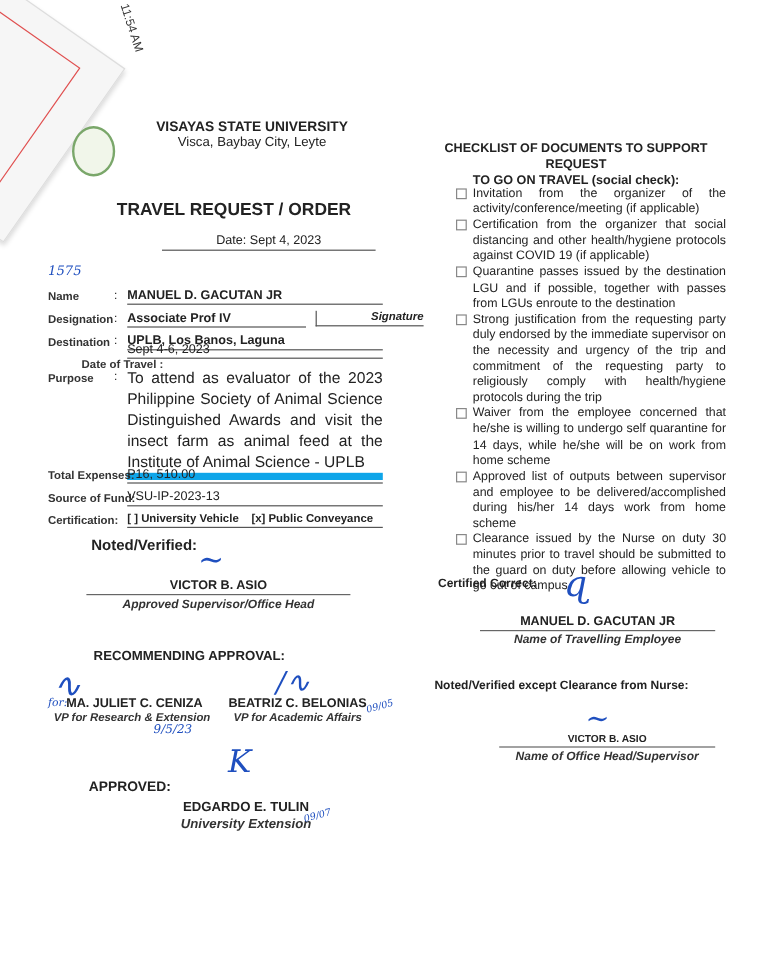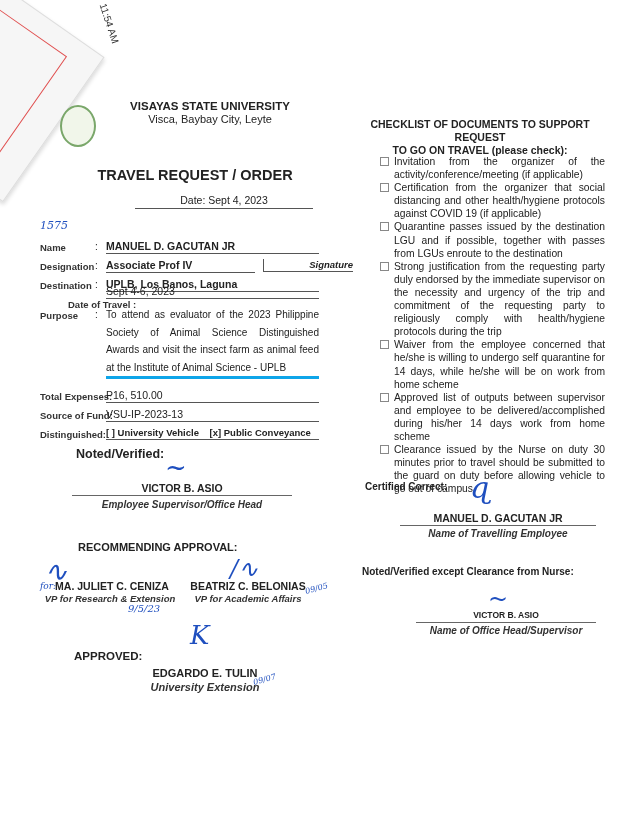--- a/index.html
+++ b/index.html
@@ -30,21 +30,21 @@
   }
   .header { position:absolute; left:100px; top:100px; width:220px; text-align:center; font-size:11px; line-height:13px; }
   .title { position:absolute; left:70px; top:167px; width:250px; text-align:center; font-size:14.5px; font-weight:bold; }
   .dateline { position:absolute; left:135px; top:194px; width:178px; border-bottom:1px solid #555; text-align:center; font-size:10.5px; padding-bottom:2px; }
 
   .lbl { position:absolute; left:40px; font-size:9.5px; font-weight:bold; color:#333; }
   .colon { position:absolute; left:95px; font-size:10px; }
   .val { position:absolute; left:106px; width:213px; border-bottom:1px solid #555; font-size:10.5px; font-weight:bold; padding-bottom:1px; }
   .val2 { position:absolute; left:106px; width:213px; border-bottom:1px solid #555; font-size:10.5px; padding-bottom:1px; }
   .sigbox { position:absolute; left:263px; top:259px; width:64px; border-left:1px solid #555; font-size:9.5px; font-style:italic; font-weight:bold; padding-left:25px;text-align:right; }
-  .purpose { position:absolute; left:106px; top:306px; width:213px; font-size:10px; line-height:17.5px; text-align:justify; border-bottom:3px solid #0ea5e9; }
+  .purpose { position:absolute; left:106px; top:306px; width:213px; font-size:13px; line-height:17.5px; text-align:justify; border-bottom:6px solid #0ea5e9; }
 
   .section-lbl { font-size:12px; font-weight:bold; position:absolute;padding-left:36px; }
   .sig-name { position:absolute; font-size:10.5px; font-weight:bold; text-align:center; }
   .sig-role { position:absolute; font-size:10px; font-style:italic; font-weight:bold; text-align:center; color:#333; }
   .sig-line { position:absolute; border-top:1px solid #666; }
 
   .right-title { position:absolute; left:360px; top:118px; width:240px; text-align:center; font-size:10.5px; font-weight:bold; line-height:13px; }
   .checklist { position:absolute; left:380px; top:155px; width:225px; list-style:none; margin:0; padding:0; }
   .checklist li { position:relative; padding-left:14px; font-size:10.3px; line-height:13.1px; text-align:justify; margin-bottom:0; }
   .cb { position:absolute; left:0; top:2px; width:7px; height:7px; border:1px solid #888; }
@@ -87,34 +87,34 @@
 <div class="lbl" style="top:310px;">Purpose</div>
 <div class="colon" style="top:309px;">:</div>
 <div class="purpose">To attend as evaluator of the 2023 Philippine Society of Animal Science Distinguished Awards and visit the insect farm as animal feed at the Institute of Animal Science - UPLB</div>
 
 <div class="lbl" style="top:391px;">Total Expenses:</div>
 <div class="val2" style="top:389px;">P16, 510.00</div>
 
 <div class="lbl" style="top:410px;">Source of Fund:</div>
 <div class="val2" style="top:408px;">VSU-IP-2023-13</div>
 
-<div class="lbl" style="top:429px;">Distinguished:</div>
+<div class="lbl" style="top:429px;">Certification:</div>
 <div class="val2" style="top:427px;font-size:9.5px;font-weight:bold;">
   <span>[ ]</span>
   <span>University Vehicle</span>
   &nbsp;&nbsp;
   <span>[x]</span>
   <span>Public Conveyance</span>
 </div>
 
 <div class="section-lbl" style="left:40px;top:447px;font-size:12.5px;">Noted/Verified:</div>
 <div class="abs ink" style="left:165px;top:452px;font-size:26px;">~</div>
 <div class="sig-name" style="left:72px;top:482px;width:220px;">VICTOR B. ASIO</div>
 <div class="sig-line" style="left:72px;top:495px;width:220px;"></div>
-<div class="sig-role" style="left:72px;top:499px;width:220px;">Employee Supervisor/Office Head</div>
+<div class="sig-role" style="left:72px;top:499px;width:220px;">Approved Supervisor/Office Head</div>
 
 <div class="section-lbl" style="left:42px;top:541px;font-size:11px;">RECOMMENDING APPROVAL:</div>
 <div class="abs ink" style="left:44px;top:555px;font-size:28px;">∿</div>
 <div class="abs ink" style="left:40px;top:581px;font-size:9px;">for:</div>
 <div class="sig-name" style="left:42px;top:580px;width:140px;font-size:10.5px;">MA. JULIET C. CENIZA</div>
 <div class="sig-role" style="left:40px;top:593px;width:140px;font-size:9.5px;">VP for Research &amp; Extension</div>
 <div class="abs ink" style="left:128px;top:603px;font-size:10px;">9/5/23</div>
 
 <div class="abs ink" style="left:230px;top:555px;font-size:24px;">/∿</div>
 <div class="sig-name" style="left:188px;top:580px;width:120px;font-size:10.5px;">BEATRIZ C. BELONIAS</div>
@@ -122,21 +122,21 @@
 <div class="abs ink" style="left:305px;top:584px;font-size:8px;transform:rotate(-15deg);">09/05</div>
 
 <div class="section-lbl" style="left:38px;top:650px;font-size:11.5px;">APPROVED:</div>
 <div class="abs ink" style="left:190px;top:620px;font-size:26px;">K</div>
 <div class="sig-name" style="left:140px;top:667px;width:130px;font-size:11px;">EDGARDO E. TULIN</div>
 <div class="sig-role" style="left:140px;top:681px;width:130px;font-size:11px;">University Extension</div>
 <div class="abs ink" style="left:253px;top:675px;font-size:8px;transform:rotate(-15deg);">09/07</div>
 
 <div class="right-title">
   <div>CHECKLIST OF DOCUMENTS TO SUPPORT REQUEST</div>
-  <div>TO GO ON TRAVEL (please check):</div>
+  <div>TO GO ON TRAVEL (social check):</div>
 </div>
 
 <ul class="checklist">
   <li><span class="cb"></span><span>Invitation from the organizer of the activity/conference/meeting (if applicable)</span></li>
   <li><span class="cb"></span><span>Certification from the organizer that social distancing and other health/hygiene protocols against COVID 19 (if applicable)</span></li>
   <li><span class="cb"></span><span>Quarantine passes issued by the destination LGU and if possible, together with passes from LGUs enroute to the destination</span></li>
   <li><span class="cb"></span><span>Strong justification from the requesting party duly endorsed by the immediate supervisor on the necessity and urgency of the trip and commitment of the requesting party to religiously comply with health/hygiene protocols during the trip</span></li>
   <li><span class="cb"></span><span>Waiver from the employee concerned that he/she is willing to undergo self quarantine for 14 days, while he/she will be on work from home scheme</span></li>
   <li><span class="cb"></span><span>Approved list of outputs between supervisor and employee to be delivered/accomplished during his/her 14 days work from home scheme</span></li>
   <li><span class="cb"></span><span>Clearance issued by the Nurse on duty 30 minutes prior to travel should be submitted to the guard on duty before allowing vehicle to go out of campus</span></li>

